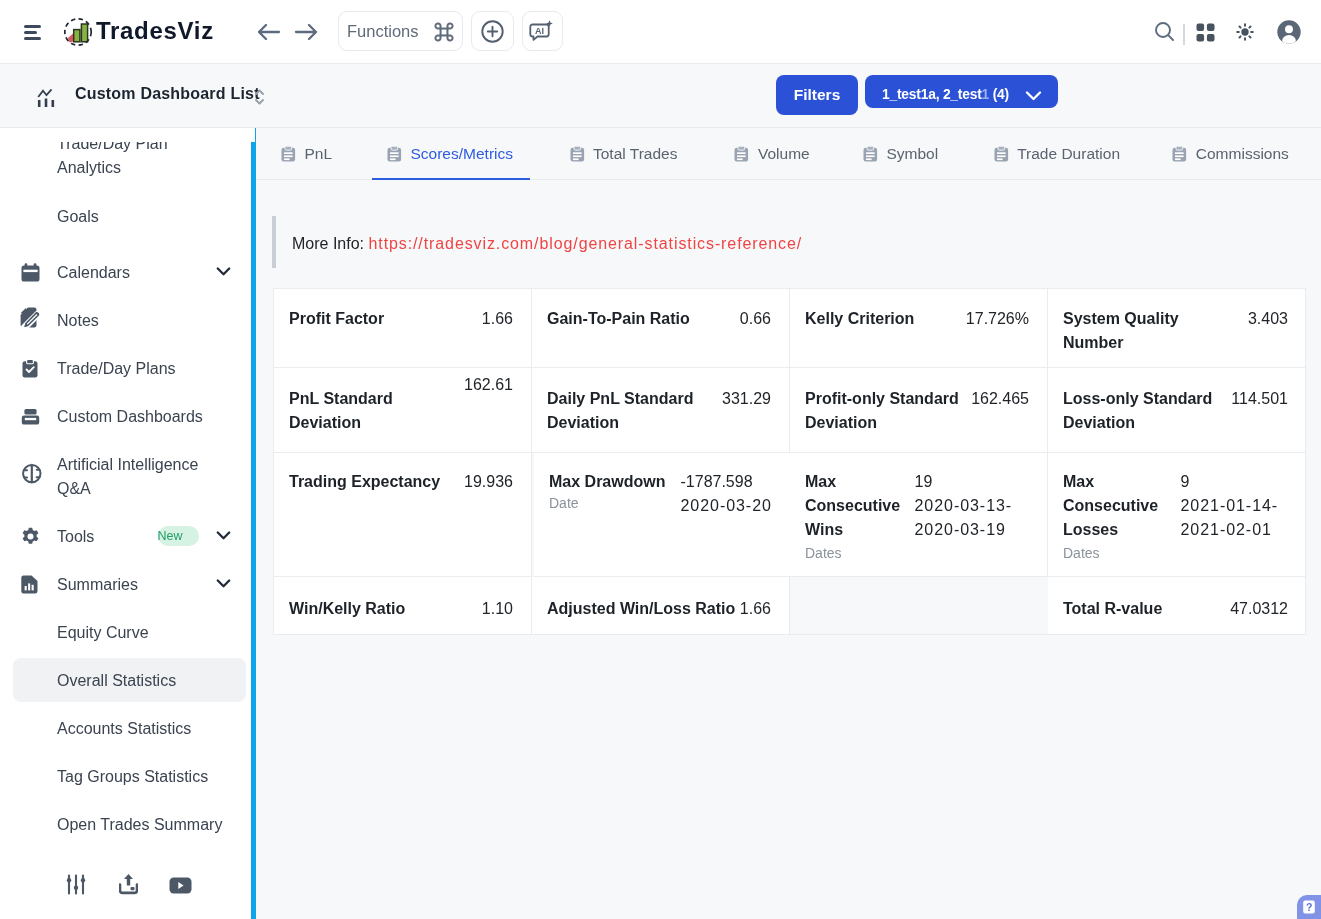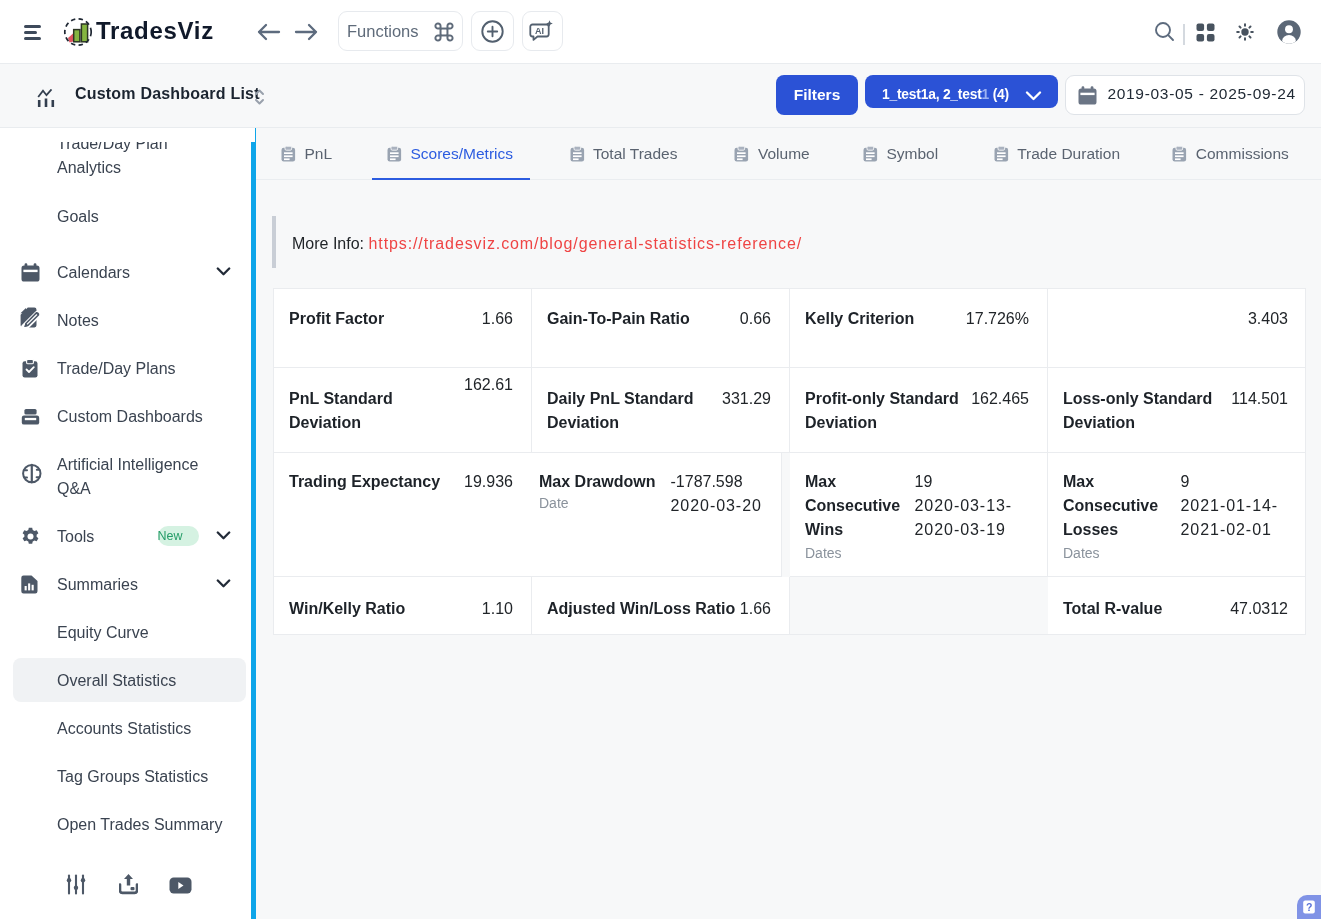--- a/index.html
+++ b/index.html
@@ -136,28 +136,20 @@
   <svg class="abs" style="left:253.5px; top:24.5px;" width="11" height="16" viewBox="0 0 11 16">
     <path d="M2 5 L5.5 1.5 L9 5" fill="none" stroke="#99a1ac" stroke-width="2" stroke-linecap="round" stroke-linejoin="round"></path>
     <path d="M2 11 L5.5 14.5 L9 11" fill="none" stroke="#99a1ac" stroke-width="2" stroke-linecap="round" stroke-linejoin="round"></path>
   </svg>
   <div id="filtersbtn">Filters</div>
   <div id="dropbtn">1_test1a, 2_test<span style="color:#9db1f2;">1</span> (4)
     <svg class="abs" style="left:160px; top:16px;" width="17" height="10" viewBox="0 0 17 10">
       <path d="M2 1.5 L8.5 8 L15 1.5" fill="none" stroke="#fff" stroke-width="2.3" stroke-linecap="round" stroke-linejoin="round"></path>
     </svg>
   </div>
-  <div id="datebox">2019-03-05 - 2025-09-24
-    <svg class="abs" style="left:12px; top:10px;" width="19" height="19" viewBox="0 0 19 19">
-      <rect x="0.5" y="2.5" width="18" height="16" rx="2.6" fill="#6b7585"></rect>
-      <rect x="3.6" y="0.3" width="2.7" height="5.4" rx="1.2" fill="#6b7585"></rect>
-      <rect x="12.7" y="0.3" width="2.7" height="5.4" rx="1.2" fill="#6b7585"></rect>
-      <rect x="2.4" y="6.7" width="14.2" height="2.4" fill="#fff"></rect>
-    </svg>
-  </div>
 </div>
 
 <div id="sidebar">
   <div class="sitem" style="top:4px;">Trade/Day Plan<br>Analytics</div>
   <div style="position:absolute; left:0; top:0; width:255px; height:14px; background:#fff;"></div>
   <div class="sitem" style="top:77px;">Goals</div>
 
   <svg class="sicon" style="top:135px;" width="19" height="19" viewBox="0 0 19 19">
     <rect x="0.5" y="2.5" width="18" height="16" rx="2.6" fill="#4d5867"></rect>
     <rect x="3.6" y="0.3" width="2.7" height="5.4" rx="1.2" fill="#4d5867"></rect>
@@ -308,20 +300,21 @@
   </div>
   <div class="cell" style="left:258px; top:0; width:258px; height:79px;">
     <div class="cl" style="top:17.5px;">Gain-To-Pain Ratio</div>
     <div class="cv" style="top:17.5px;">0.66</div>
   </div>
   <div class="cell" style="left:516px; top:0; width:258px; height:79px;">
     <div class="cl" style="top:17.5px;">Kelly Criterion</div>
     <div class="cv" style="top:17.5px;">17.726%</div>
   </div>
   <div class="cell" style="left:774px; top:0; width:257px; height:79px; border-right:none;">
+    <div class="cl" style="top:17.5px;">System Quality<br>Number</div>
     <div class="cv" style="top:17.5px; right:17px;">3.403</div>
   </div>
 
   <div class="cell" style="left:0; top:79px; width:258px; height:85px;">
     <div class="cl" style="top:19.4px;">PnL Standard<br>Deviation</div>
     <div class="cv" style="top:5px;">162.61</div>
   </div>
   <div class="cell" style="left:258px; top:79px; width:258px; height:85px;">
     <div class="cl" style="top:19.4px;">Daily PnL Standard<br>Deviation</div>
     <div class="cv" style="top:19.4px;">331.29</div>
@@ -332,21 +325,21 @@
   </div>
   <div class="cell" style="left:774px; top:79px; width:257px; height:85px; border-right:none;">
     <div class="cl" style="top:19.4px;">Loss-only Standard<br>Deviation</div>
     <div class="cv" style="top:19.4px; right:17px;">114.501</div>
   </div>
 
   <div class="cell" style="left:0; top:164px; width:258px; height:124px;">
     <div class="cl" style="top:17px;">Trading Expectancy</div>
     <div class="cv" style="top:17px;">19.936</div>
   </div>
-  <div class="cell" style="left:250px; top:164px; width:258px; height:124px;text-decoration:underline;">
+  <div class="cell" style="left:260px; top:164px; width:258px; height:124px;text-decoration:underline;">
     <div class="cl" style="top:17px;">Max Drawdown</div>
     <div class="gray" style="top:38.5px;">Date</div>
     <div class="cvl" style="left:146.5px; top:17px;">-1787.598<br><span style="letter-spacing:0.95px;">2020-03-20</span></div>
   </div>
   <div class="cell" style="left:516px; top:164px; width:258px; height:124px;">
     <div class="cl" style="top:17px;">Max<br>Consecutive<br>Wins</div>
     <div class="gray" style="top:88.5px;">Dates</div>
     <div class="cvl" style="left:124.5px; top:17px;">19<br><span style="letter-spacing:0.95px;">2020-03-13-<br>2020-03-19</span></div>
   </div>
   <div class="cell" style="left:774px; top:164px; width:257px; height:124px; border-right:none;">

